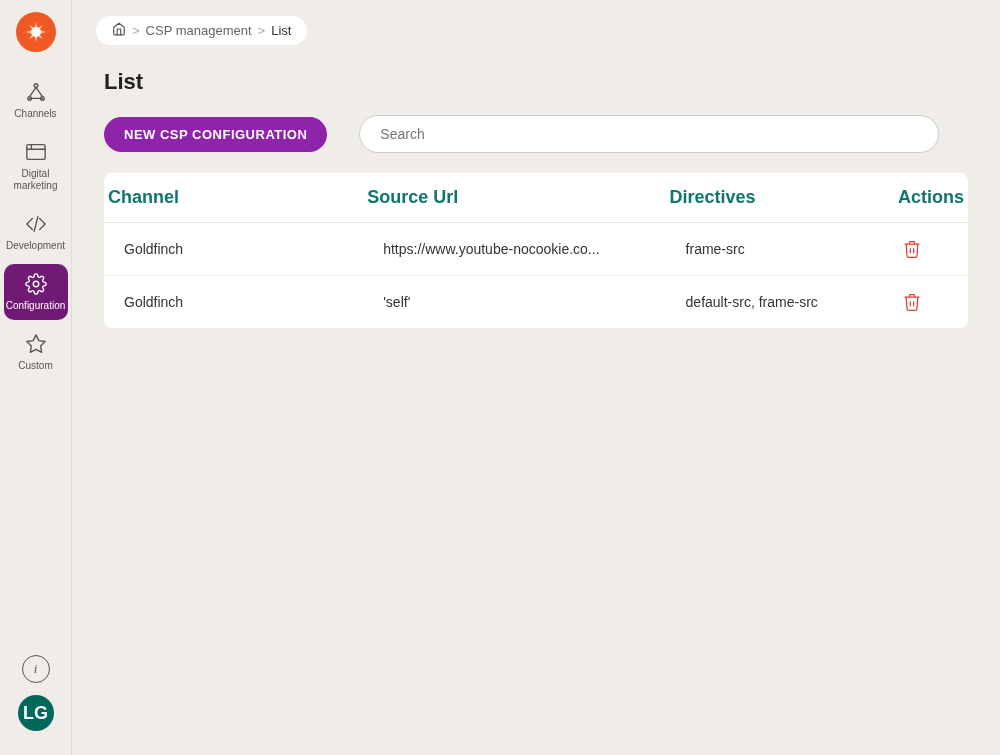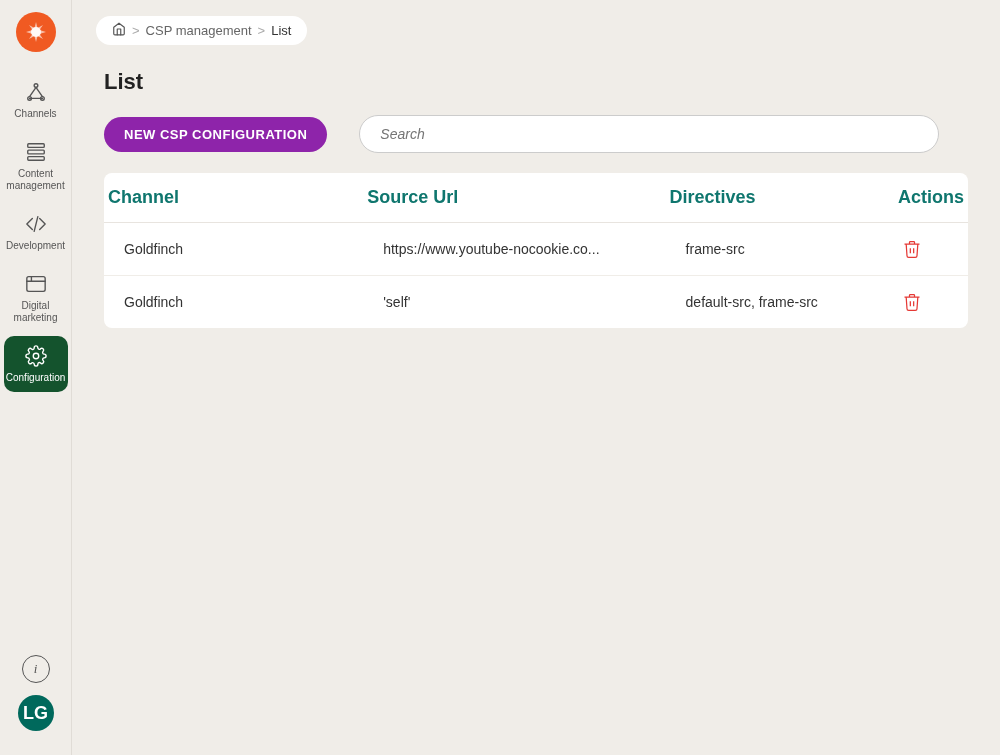--- a/index.html
+++ b/index.html
@@ -54,21 +54,21 @@
       flex-direction: column;
       align-items: center;
       justify-content: center;
       width: 64px;
       padding: 8px 4px;
       border-radius: 10px;
       cursor: pointer;
       gap: 4px;
     }
     .sidebar-item.active {
-      background: #14532d;
+      background: #701a75;
     }
     .sidebar-item.active .sidebar-label { color: #7b1fa2; }
 
     .sidebar-icon {
       width: 24px;
       height: 24px;
       display: flex;
       align-items: center;
       justify-content: center;
     }
@@ -201,21 +201,20 @@
     .search-box {
       flex: 1;
       max-width: 580px;
       border: 1.5px solid #ccc;
       border-radius: 24px;
       padding: 10px 20px;
       font-size: 14px;
       color: #15803d;
       background: #fff;
       outline: none;
-      font-style: italic;
     }
 
     
     .table-container {
       background: #fff;
       border-radius: 8px;
       overflow: hidden;
     }
 
     .table {
@@ -292,63 +291,61 @@
           <circle cx="5" cy="19" r="2"></circle>
           <circle cx="19" cy="19" r="2"></circle>
           <line x1="12" y1="7" x2="5" y2="17"></line>
           <line x1="12" y1="7" x2="19" y2="17"></line>
           <line x1="5" y1="19" x2="19" y2="19"></line>
         </svg>
       </div>
       <span class="sidebar-label">Channels</span>
     </div>
 
+
     <div class="sidebar-item">
       <div class="sidebar-icon">
         <svg viewBox="0 0 24 24">
-          <rect x="3" y="3" width="18" height="4" rx="1"></rect>
-          <rect x="3" y="10" width="18" height="4" rx="1"></rect>
-          <rect x="3" y="17" width="18" height="4" rx="1"></rect>
+          <rect x="2" y="4" width="20" height="16" rx="2"></rect>
+          <line x1="2" y1="9" x2="22" y2="9"></line>
+          <line x1="7" y1="4" x2="7" y2="9"></line>
         </svg>
       </div>
-      <span class="sidebar-label">Content management</span>
+      <span class="sidebar-label">Digital marketing</span>
     </div>
 
     <div class="sidebar-item">
       <div class="sidebar-icon">
         <svg viewBox="0 0 24 24">
           <polyline points="8 6 2 12 8 18"></polyline>
           <polyline points="16 6 22 12 16 18"></polyline>
           <line x1="14" y1="4" x2="10" y2="20"></line>
         </svg>
       </div>
       <span class="sidebar-label">Development</span>
     </div>
 
-    <div class="sidebar-item">
-      <div class="sidebar-icon">
-        <svg viewBox="0 0 24 24">
-          <rect x="2" y="4" width="20" height="16" rx="2"></rect>
-          <line x1="2" y1="9" x2="22" y2="9"></line>
-          <line x1="7" y1="4" x2="7" y2="9"></line>
-        </svg>
-      </div>
-      <span class="sidebar-label">Digital marketing</span>
-    </div>
-
     <div class="sidebar-item active">
       <div class="sidebar-icon">
         <svg viewBox="0 0 24 24">
           <circle cx="12" cy="12" r="3"></circle>
           <path d="M19.4 15a1.65 1.65 0 0 0 .33 1.82l.06.06a2 2 0 0 1-2.83 2.83l-.06-.06a1.65 1.65 0 0 0-1.82-.33 1.65 1.65 0 0 0-1 1.51V21a2 2 0 0 1-4 0v-.09A1.65 1.65 0 0 0 9 19.4a1.65 1.65 0 0 0-1.82.33l-.06.06a2 2 0 0 1-2.83-2.83l.06-.06A1.65 1.65 0 0 0 4.68 15a1.65 1.65 0 0 0-1.51-1H3a2 2 0 0 1 0-4h.09A1.65 1.65 0 0 0 4.6 9a1.65 1.65 0 0 0-.33-1.82l-.06-.06a2 2 0 0 1 2.83-2.83l.06.06A1.65 1.65 0 0 0 9 4.68a1.65 1.65 0 0 0 1-1.51V3a2 2 0 0 1 4 0v.09a1.65 1.65 0 0 0 1 1.51 1.65 1.65 0 0 0 1.82-.33l.06-.06a2 2 0 0 1 2.83 2.83l-.06.06A1.65 1.65 0 0 0 19.4 9a1.65 1.65 0 0 0 1.51 1H21a2 2 0 0 1 0 4h-.09a1.65 1.65 0 0 0-1.51 1z"></path>
         </svg>
       </div>
       <span class="sidebar-label">Configuration</span>
     </div>
 
+    <div class="sidebar-item">
+      <div class="sidebar-icon">
+        <svg viewBox="0 0 24 24">
+          <polygon points="12 2 15.09 8.26 22 9.27 17 14.14 18.18 21.02 12 17.77 5.82 21.02 7 14.14 2 9.27 8.91 8.26 12 2"></polygon>
+        </svg>
+      </div>
+      <span class="sidebar-label">Custom</span>
+    </div>
   </div>
 
   <div class="sidebar-bottom">
     <div class="info-icon">i</div>
     <div class="avatar">LG</div>
   </div>
 </aside>
 
 <main class="main">
   <div class="header">

